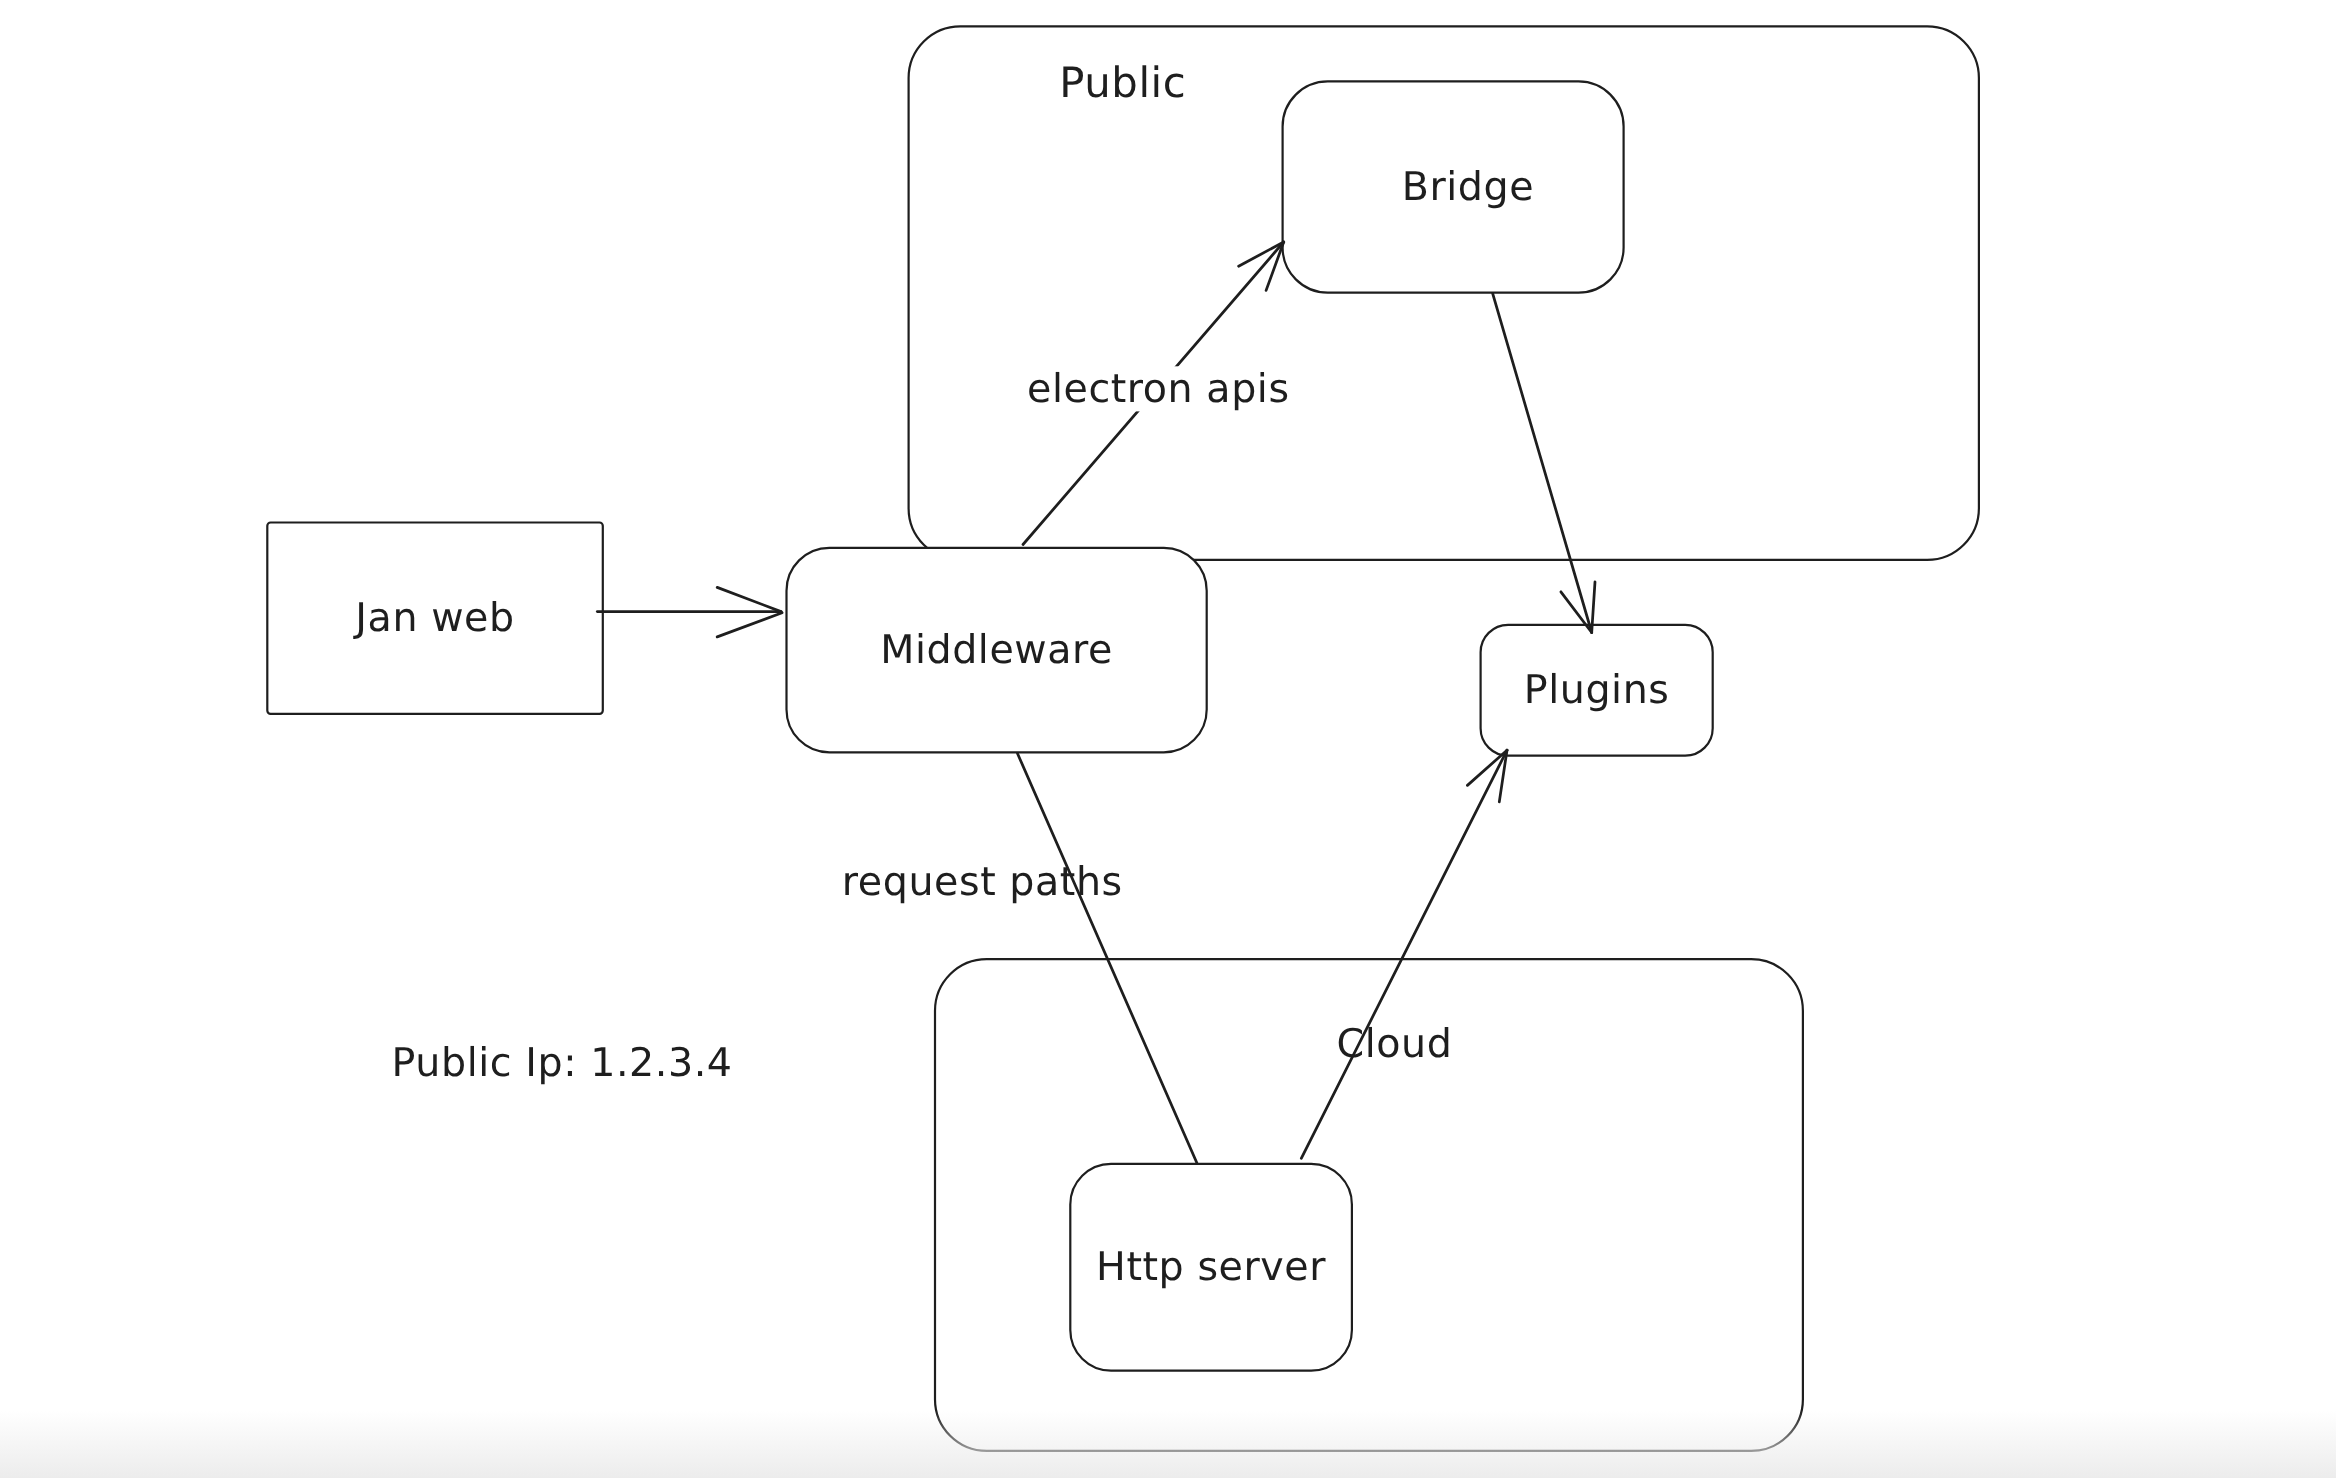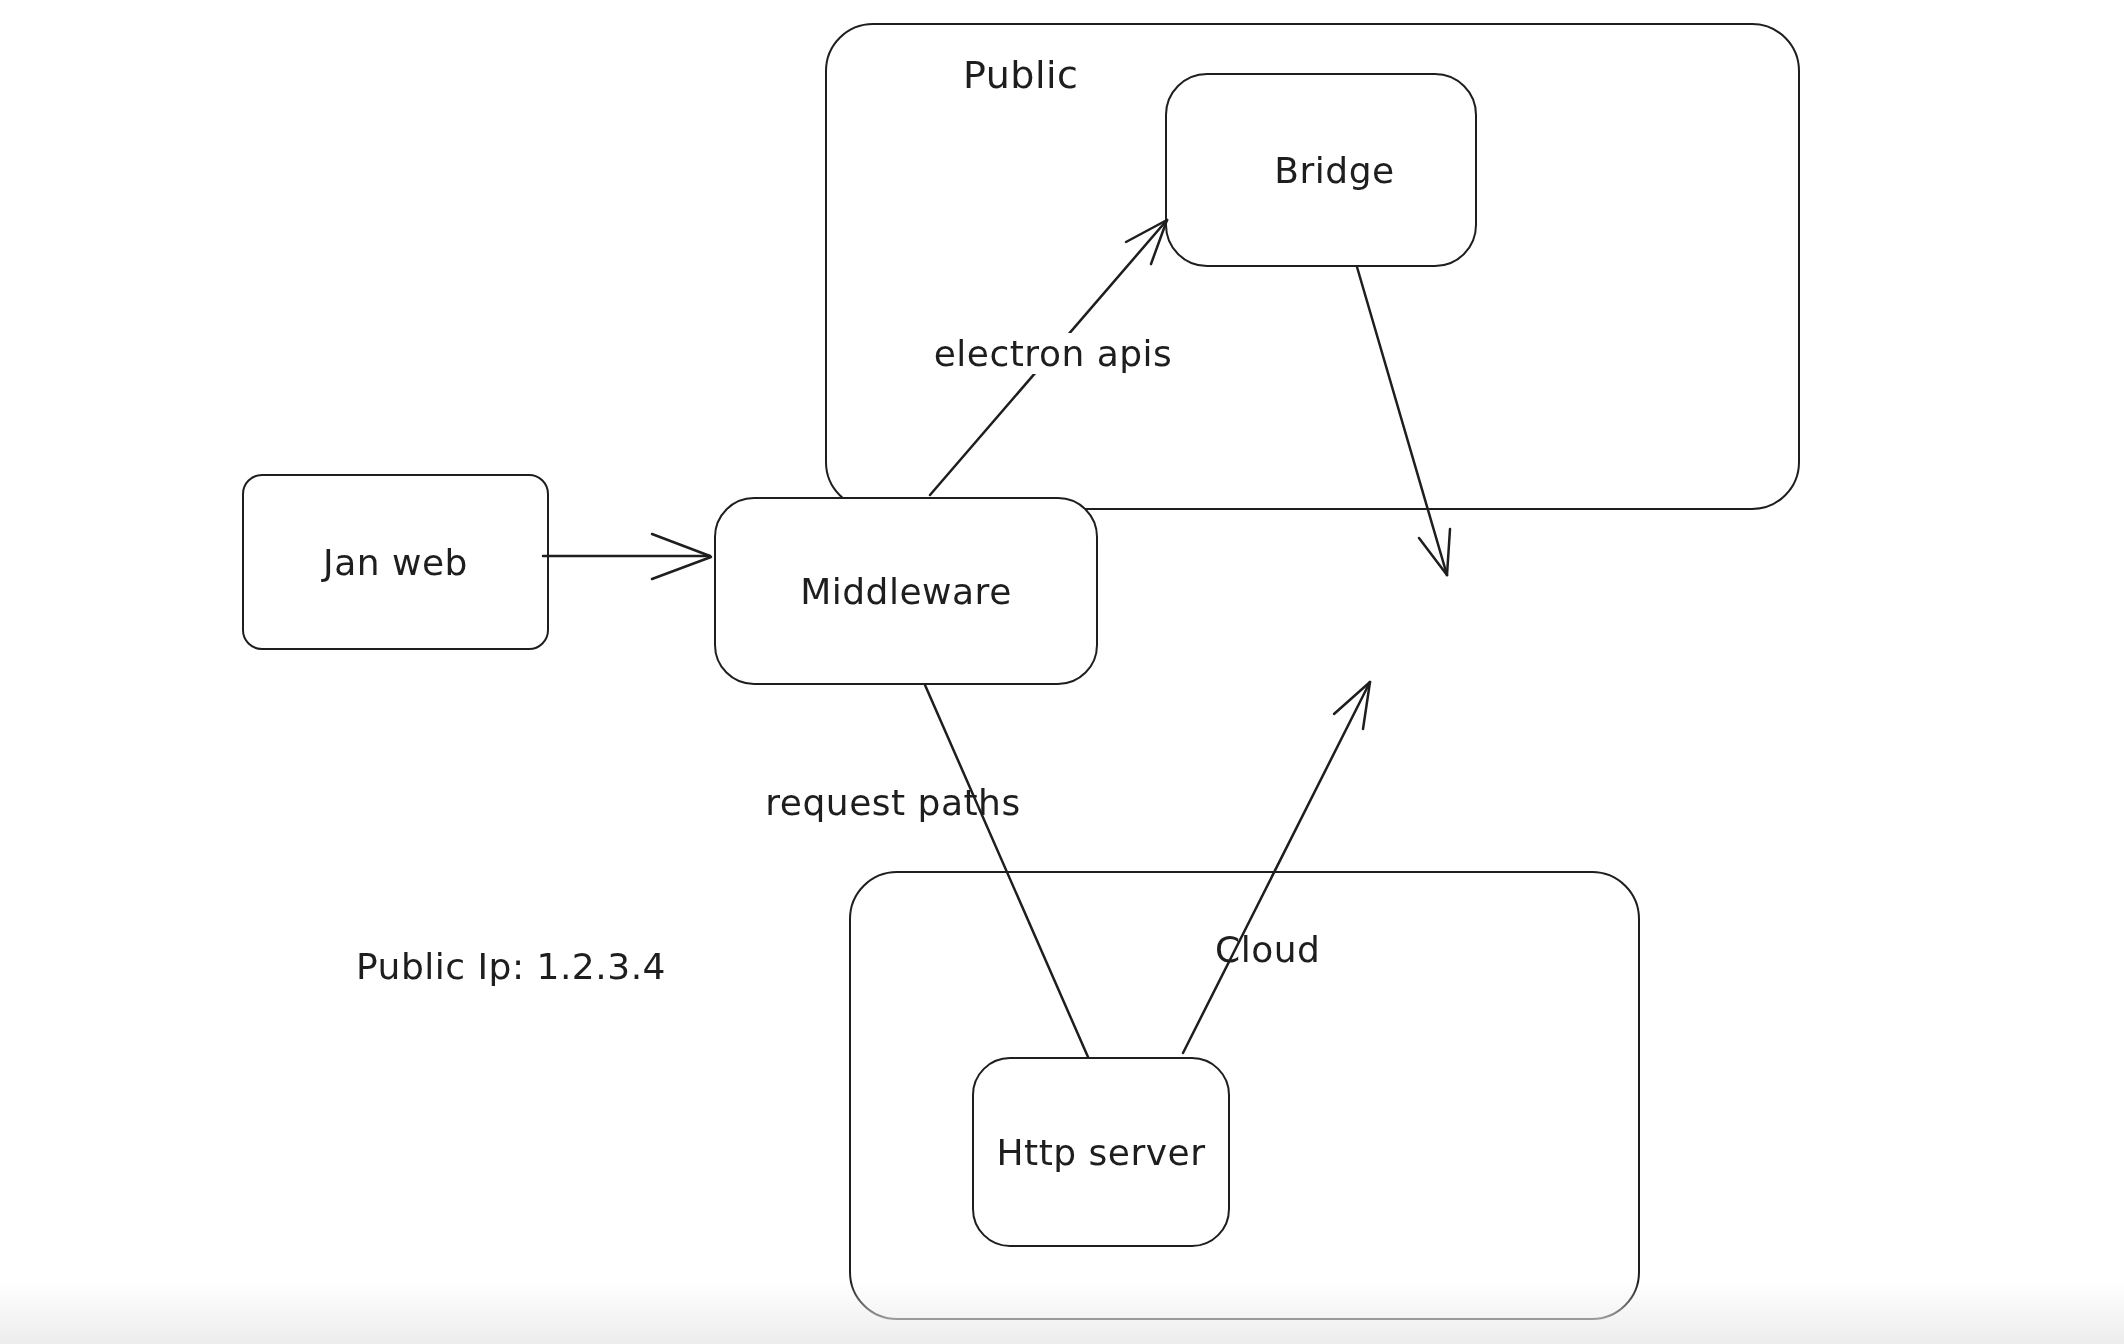--- a/index.html
+++ b/index.html
@@ -84,32 +84,35 @@
   }
 </style>
 </head>
 <body>
 
 <div id="canvas">
 
   <div class="container-box" style="left:825px; top:23px; width:975px; height:487px;"></div>
   <div class="container-box" style="left:849px; top:871px; width:791px; height:449px;"></div>
 
-  <div class="node" style="left:242px; top:474px; width:307px; height:176px; border-radius:20px;">
+  <div class="node" style="left:242px; top:474px; width:307px; height:176px; border-radius:4px;">
     <span class="node-label">Jan web</span>
   </div>
 
   <div class="node" style="left:714px; top:497px; width:384px; height:188px; border-radius:40px;">
     <span class="node-label">Middleware</span>
   </div>
 
   <div class="node" style="left:1165px; top:73px; width:312px; height:194px; border-radius:42px;padding-left:27px;">
     <span class="node-label">Bridge</span>
   </div>
 
+  <div class="node" style="left:1345px; top:567px; width:213px; height:121px; border-radius:26px;">
+    <span class="node-label">Plugins</span>
+  </div>
 
   <div class="node" style="left:972px; top:1057px; width:258px; height:190px; border-radius:38px;">
     <span class="node-label">Http server</span>
   </div>
 
   <svg id="connector-layer" viewBox="0 0 2124 1344" xmlns="http://www.w3.org/2000/svg">
 
     <g>
       <path d="M543,556 L710,556"></path>
       <path d="M710,556 L652,534"></path>

